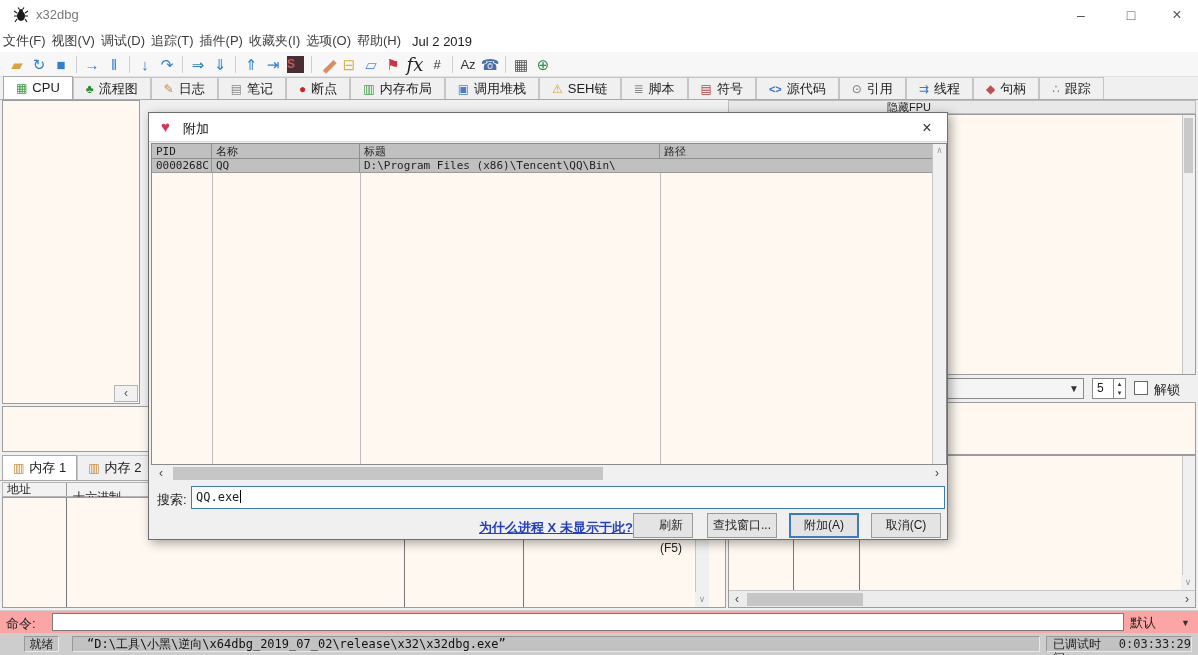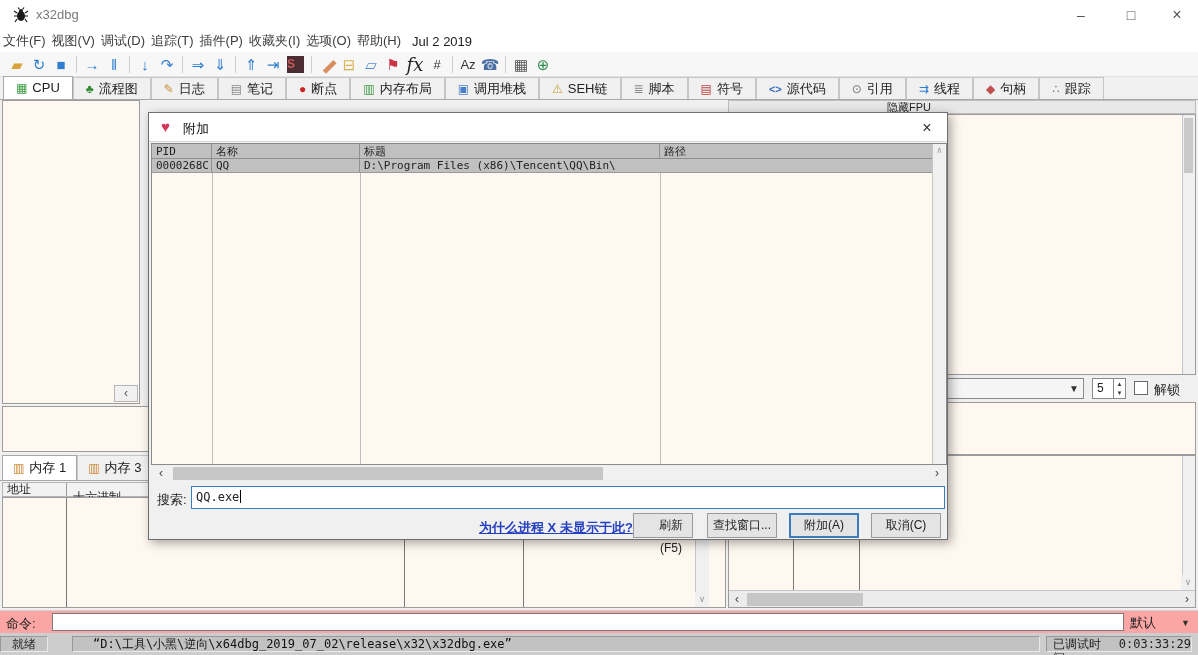--- a/index.html
+++ b/index.html
@@ -89,22 +89,22 @@
   
   .commandbar { position:absolute; left:0; top:610px; width:1198px; height:23px; background:#fca5a5; border-top:1px solid #d0d0d0; }
   .cmd-label { position:absolute; left:6px; top:4px; font-size:13px; }
   .cmd-input { position:absolute; left:52px; top:2px; width:1072px; height:18px; border:1px solid #7a7a7a; background:#ffffff; font-size:12px; padding:0 3px; }
   .cmd-combo { position:absolute; left:1130px; top:3px; width:62px; height:17px; font-size:13px; }
   .cmd-combo .arrow { position:absolute; right:2px; top:4px; font-size:9px; color:#333; }
 
   
   .statusbar { position:absolute; left:0; top:633px; width:1198px; height:22px; background:#cdcdcd; }
   .seg { position:absolute; top:3px; height:16px; background:#c2c2c2; border:1px solid; border-color:#989898 #e9e9e9 #e9e9e9 #989898; }
-  .seg.ready { left:0; width:48px; text-align:center; line-height:14px; font-size:12px; }
-  .seg.path { left:72px; width:968px; line-height:14px; padding-left:20px; font-size:12px; color:#111; }
+  .seg.ready { left:24px; width:35px; text-align:center; line-height:14px; font-size:12px; }
+  .seg.path { left:72px; width:968px; line-height:14px; padding-left:14px; font-size:12px; color:#111; }
   .seg.time { left:1046px; width:146px; line-height:14px; padding-left:6px; font-size:12px; display:flex; gap:8px; }
 
   
   .dialog { position:absolute; left:148px; top:112px; width:800px; height:428px; background:#f0f0f0; border:1px solid #6e6e6e; box-shadow:3px 3px 10px rgba(0,0,0,0.35); z-index:50; }
   .dlg-titlebar { position:absolute; left:0; top:0; width:798px; height:29px; background:#ffffff; border-bottom:1px solid #d8d8d8; }
   .dlg-heart { position:absolute; left:12px; top:5px; font-size:15px; color:#d6365a; }
   .dlg-title { position:absolute; left:34px; top:7px; font-size:13px; color:#111; }
   .dlg-close { position:absolute; right:8px; top:3px; width:24px; height:24px; line-height:24px; text-align:center; font-size:16px; color:#333; }
   .dlg-table { position:absolute; left:2px; top:30px; width:796px; height:322px; background:#fff8f0; border:1px solid #8a8a8a; }
   .trow { display:flex; width:781px; font-size:11px; }
@@ -274,21 +274,21 @@
   <span class="unlock-label">解锁</span>
   <div class="pane info-right"></div>
 
   <div class="dump-tabs">
     <div class="dtab active">
         <span class="tab-ic ic-truck">▥</span>
         <span>内存 1</span>
       </div>
     <div class="dtab">
         <span class="tab-ic ic-truck">▥</span>
-        <span>内存 3</span>
+        <span>内存 2</span>
       </div>
   </div>
   <div class="dump-header">
     <span class="h1">地址</span>
     <span class="dh-div"></span>
     <span class="h2">十六进制</span>
   </div>
   <div class="pane dump-body">
     <span class="col-div" style="left:63px"></span>
     <span class="col-div" style="left:401px"></span>

